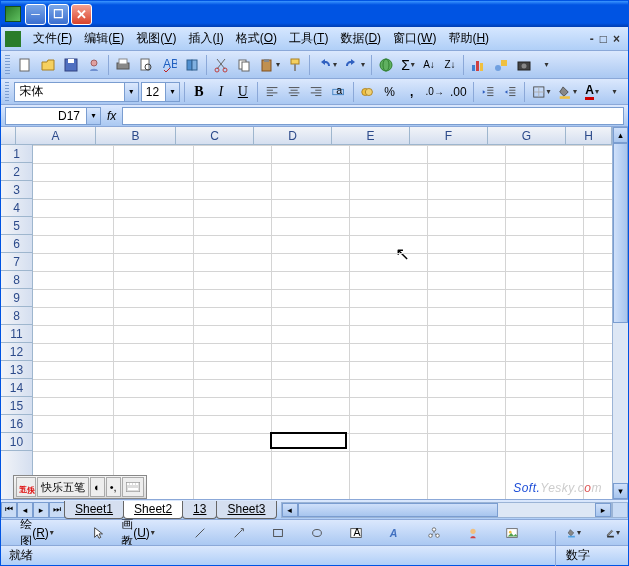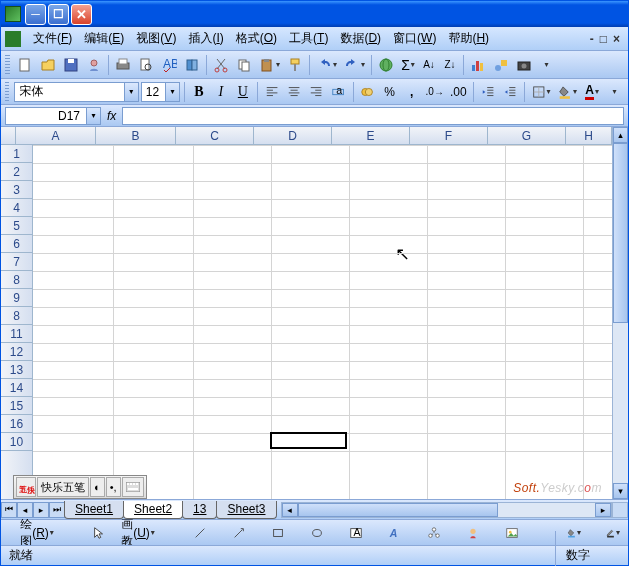--- a/index.html
+++ b/index.html
@@ -53,21 +53,21 @@
 .row-h { height: 18px; border-bottom: 1px solid #9eb6ce; display: flex; align-items: center; justify-content: center; color: #2c4a8a; font-family: Arial; }
 .cells { flex: 1; position: relative; }
 .gridline-h { position: absolute; left: 0; right: 0; height: 1px; background: #d4d4d4; }
 .gridline-v { position: absolute; top: 0; bottom: 0; width: 1px; background: #d4d4d4; }
 .active-cell { position: absolute; border: 2px solid #000; background: #fff; }
 .cursor-arrow { position: absolute; font-size: 18px; color: #000; pointer-events: none; font-family: Arial; }
 .annotation { position: absolute; border: 2px dotted #0a0; padding: 8px 10px; background: #fff; width: 158px; }
 .ann-title { color: #c00; font-weight: bold; font-size: 14px; letter-spacing: 1px; margin-bottom: 10px; }
 .ann-body { color: #00d; font-size: 13px; line-height: 1.5; font-weight: bold; }
 .watermark { position: absolute; right: 10px; bottom: 4px; color: #ccc; font-family: Arial; font-size: 15px; font-style: italic; letter-spacing: 0.5px; }
-.watermark .s1 { color: #c2410c; font-style: italic; }
+.watermark .s1 { color: #1d4ed8; font-style: italic; }
 .watermark .red { color: #d55; }
 
 .ime-bar { position: absolute; left: 12px; bottom: 0; height: 24px; background: linear-gradient(#f5f5f5,#dcdcdc); border: 1px solid #888; display: flex; align-items: center; padding: 0 2px; gap: 1px; z-index: 5; text-align: center; }
 .ime-seg { height: 20px; padding: 0 3px; border: 1px solid #aaa; background: #eee; display: flex; align-items: center; font-size: 11px; }
 .ime-toggle { background: #eee; color: #d00; }
 
 .sheet-tabs { height: 20px; background: linear-gradient(#dbe8fd,#b0cff7); display: flex; align-items: center; border-top: 1px solid #8ba8d8; }
 .tab-nav { display: flex; }
 .tab-nav-btn { width: 16px; height: 16px; border: 1px solid #7a9dd0; background: #c8dbf5; display: flex; align-items: center; justify-content: center; font-size: 9px; }
 .tab { height: 18px; padding: 0 10px; background: #fff; border: 1px solid #666; border-top: none; border-radius: 0 0 4px 4px; margin-left: -1px; display: flex; align-items: center; font-family: Arial; text-decoration: underline; color: #000; }

